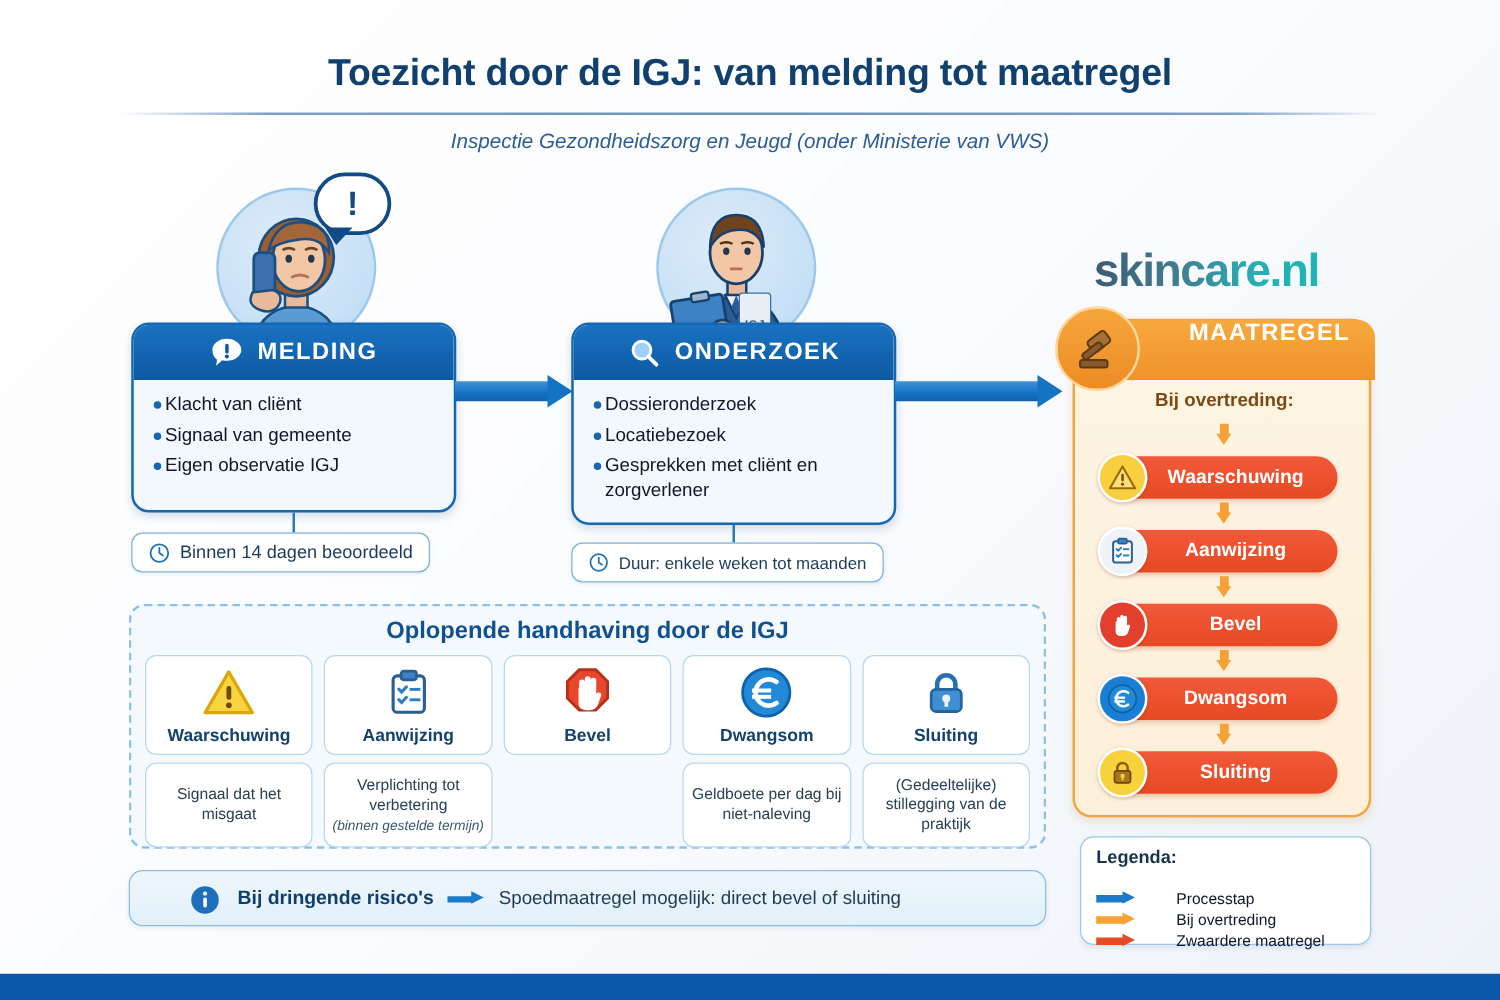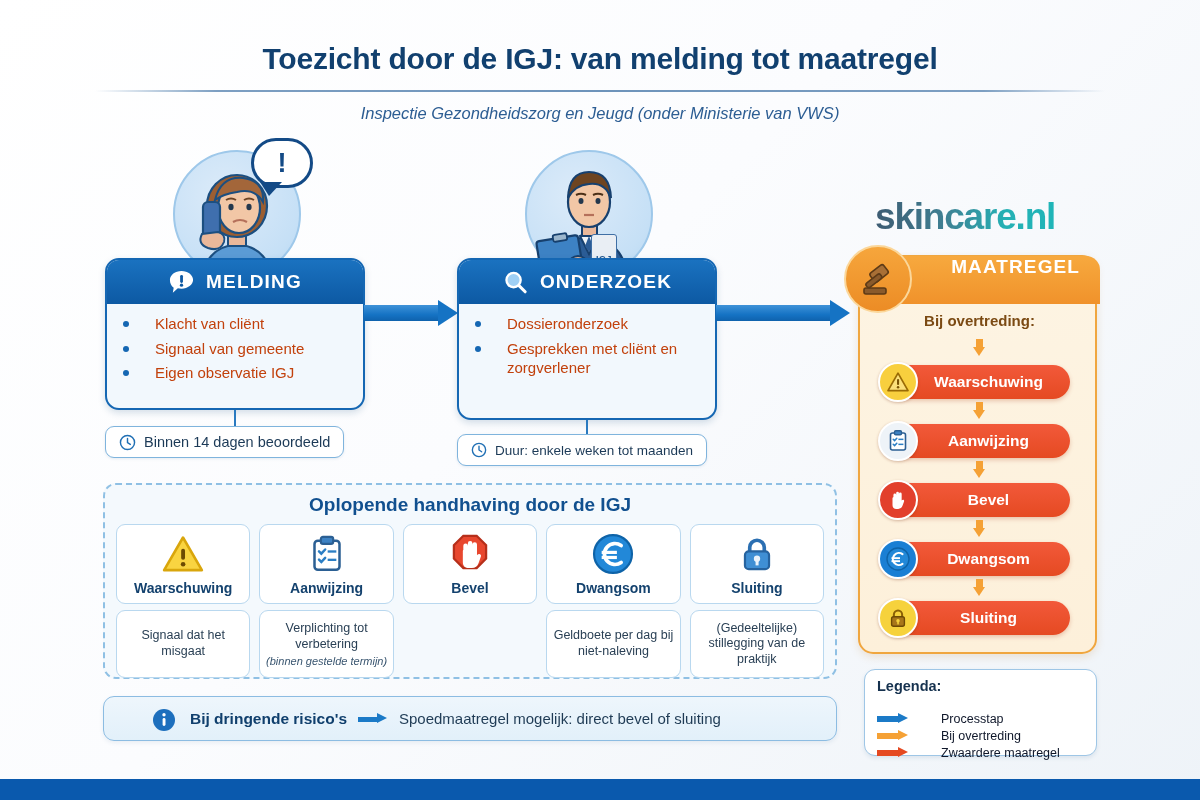--- a/index.html
+++ b/index.html
@@ -77,22 +77,22 @@
     height: 44px;
     background: linear-gradient(180deg, #1a72c0 0%, #0d59a3 100%);
     display: flex; align-items: center; justify-content: center; gap: 11px;
   }
   .card-head-title {
     color: #ffffff; font-size: 19px; font-weight: bold; letter-spacing: 1.2px;
   }
   .head-icon { width: 27px; height: 27px; flex: 0 0 27px; }
   .card-body { padding: 10px 14px 8px 16px; }
   .bullet-row {
-    display: flex; gap: 26px; align-items: flex-start;
-    font-size: 15px; color: #c2410c; line-height: 1.3; margin-bottom: 5px;
+    display: flex; gap: 3px; align-items: flex-start;
+    font-size: 15px; color: #0f172a; line-height: 1.3; margin-bottom: 5px;
   }
   .bullet-dot {
     width: 6px; height: 6px; border-radius: 50%; background: #1567b3;
     margin-top: 7px; flex: 0 0 6px;
   }
 
   
   .stem { position: absolute; width: 2px; background: #2a7ac0; }
   #stem-1 { left: 234px; top: 410px; height: 16px; }
   #stem-2 { left: 586px; top: 420px; height: 14px; }
@@ -374,20 +374,24 @@
     <svg class="head-icon" viewBox="0 0 28 28">
       <circle cx="12" cy="11.5" r="7.4" fill="#9fd0f5" stroke="#ffffff" stroke-width="2.4"></circle>
       <path d="M17.6 17.2 L24 23.6" stroke="#ffffff" stroke-width="3.2" stroke-linecap="round"></path>
     </svg>
     <div class="card-head-title">ONDERZOEK</div>
   </div>
   <div class="card-body">
     <div class="bullet-row">
       <span class="bullet-dot"></span>
       <span>Dossieronderzoek</span>
+    </div>
+    <div class="bullet-row">
+      <span class="bullet-dot"></span>
+      <span>Locatiebezoek</span>
     </div>
     <div class="bullet-row">
       <span class="bullet-dot"></span>
       <span>Gesprekken met cliënt en zorgverlener</span>
     </div>
   </div>
 </div>
 <div class="stem" id="stem-2"></div>
 <div class="time-chip" id="chip-onderzoek">
   <svg width="16" height="16" viewBox="0 0 20 20">

